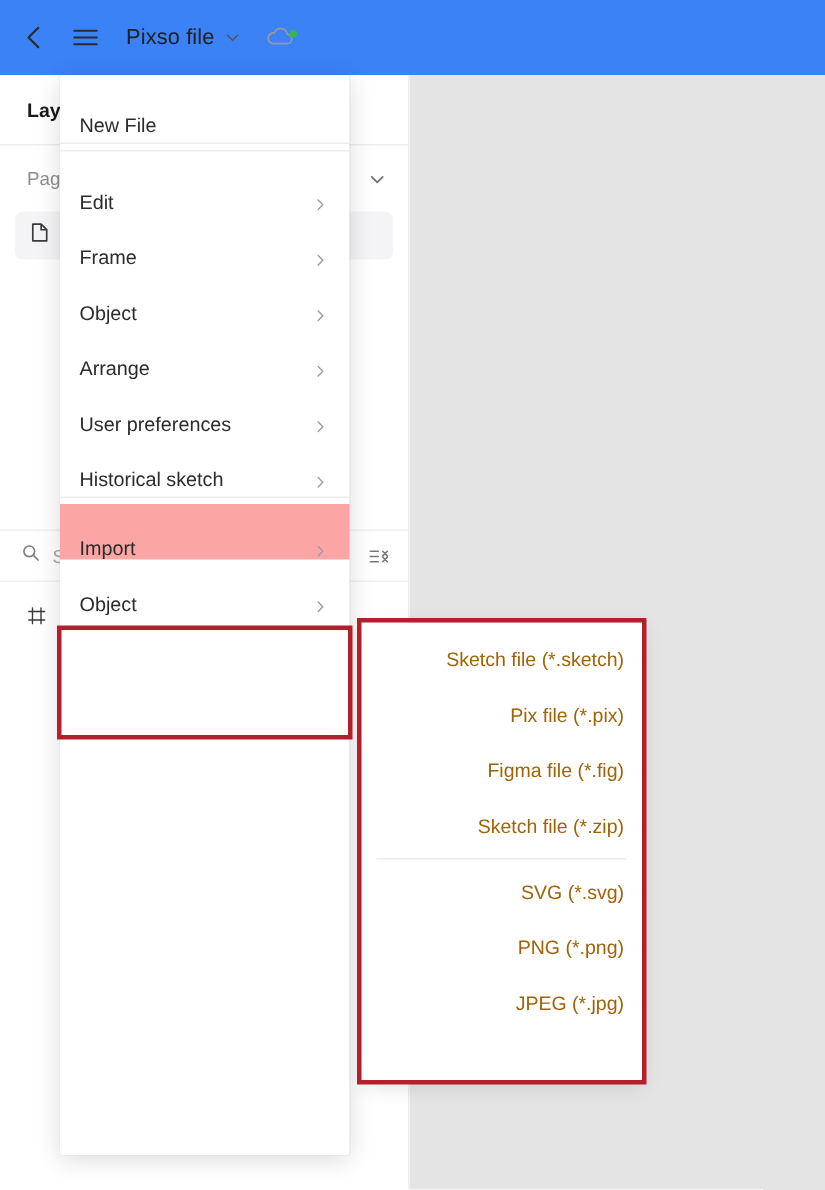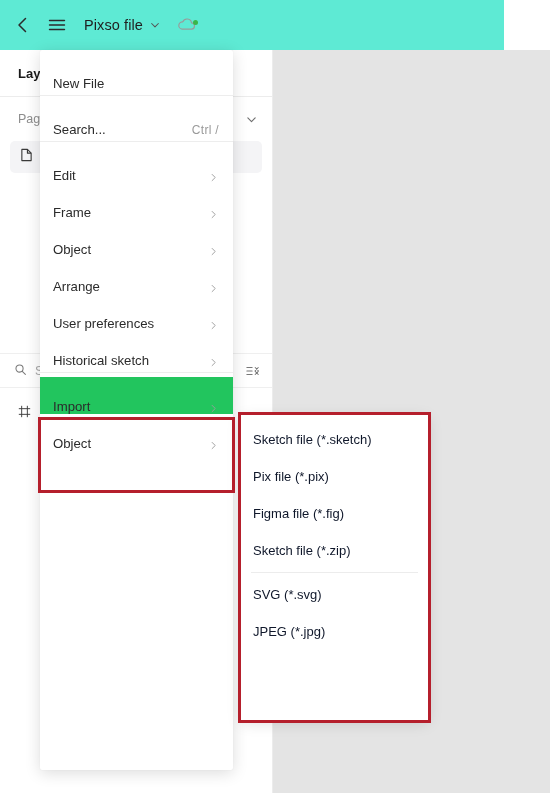--- a/index.html
+++ b/index.html
@@ -12,22 +12,22 @@
   #app { position:relative; width:550px; height:793px; background:#ffffff; }
 
   
   .canvas {
     position:absolute; left:273px; top:50px; width:277px; height:743px;
     background:#e4e4e4;
   }
 
   
   .topbar {
-    position:absolute; left:0; top:0; width:504px; height:50px;
-    background:#5eead4; display:flex; align-items:center;
+    position:absolute; left:0; top:0; width:550px; height:50px;
+    background:#3b82f6; display:flex; align-items:center;
   }
   .tb-back { width:30px; display:flex; align-items:center; justify-content:center;
              margin-left:8px; color:#2b2b2b; }
   .tb-burger { width:30px; display:flex; align-items:center; justify-content:center;
                margin-left:4px; color:#2b2b2b; }
   .tb-title { margin-left:12px; font-size:14.5px; color:#1f1f1f; letter-spacing:.1px; }
   .tb-caret { margin-left:6px; color:#555; display:flex; align-items:center; }
   .tb-cloud { margin-left:16px; position:relative; display:flex; align-items:center; }
   .tb-dot { position:absolute; right:-1px; top:3px; width:5px; height:5px;
             border-radius:50%; background:#3ab54a; }
@@ -83,40 +83,40 @@
     padding-top:4px;
   }
   .m-item {
     height:37px; display:flex; align-items:flex-end;
     padding:0 14px 0 13px; font-size:13.2px; color:#2b2b2b;
     justify-content:space-between; cursor:default;
   }
   .m-item .lbl { white-space:nowrap; }
   .m-item .short { font-size:12px; color:#9a9a9a; letter-spacing:.3px; }
   .m-item .arr { color:#9c9c9c; display:flex; align-items:center; }
-  .m-item.hover { background:#22c55e; }
+  .m-item.hover { background:#fca5a5; }
   .m-sep { height:1px; background:#ededed; margin:4px 0; }
 
   
   .redbox {
     position:absolute; border:3px solid #b51f2c; pointer-events:none;
   }
   #redbox-importexport { left:38px; top:417px; width:197px; height:76px; }
   #redbox-submenu      { left:238px; top:412px; width:193px; height:311px; }
 
   
   .submenu {
     position:absolute; left:241px; top:415px; width:187px; height:305px;
     background:#ffffff;
     box-shadow:0 3px 14px rgba(0,0,0,.13);
     padding:6px 0;
   }
   .s-item {
     height:37px; display:flex; align-items:center; padding:0 12px;
-    font-size:13px; color:#0f172a; cursor:default;
+    font-size:13px; color:#a16207; cursor:default;justify-content:flex-end;
   }
   .s-sep { height:1px; background:#ececec; margin:3px 10px; }
 </style>
 </head>
 <body>
 
 <div id="app">
 
   <div class="canvas"></div>
 
@@ -202,24 +202,20 @@
     </div>
   </div>
 
   <div class="menu">
 
     <div class="m-item">
       <span class="lbl">New File</span>
     </div>
     <div class="m-sep"></div>
 
-    <div class="m-item">
-      <span class="lbl">Search...</span>
-      <span class="short">Ctrl /</span>
-    </div>
     <div class="m-sep"></div>
 
     <div class="m-item">
       <span class="lbl">Edit</span>
       <span class="arr">
         <svg width="11" height="11" viewBox="0 0 16 16">
             <path d="M6 3.5 L10.5 8 L6 12.5" fill="none" stroke="currentColor" stroke-width="1.35" stroke-linecap="round" stroke-linejoin="round"></path>
           </svg>
       </span>
     </div>
@@ -301,20 +297,23 @@
       <span>Figma file (*.fig)</span>
     </div>
     <div class="s-item">
       <span>Sketch file (*.zip)</span>
     </div>
     <div class="s-sep"></div>
     <div class="s-item">
       <span>SVG (*.svg)</span>
     </div>
     <div class="s-item">
+      <span>PNG (*.png)</span>
+    </div>
+    <div class="s-item">
       <span>JPEG (*.jpg)</span>
     </div>
   </div>
 
   <div class="redbox" id="redbox-importexport"></div>
   <div class="redbox" id="redbox-submenu"></div>
 
 </div>
 
 </body></html>

